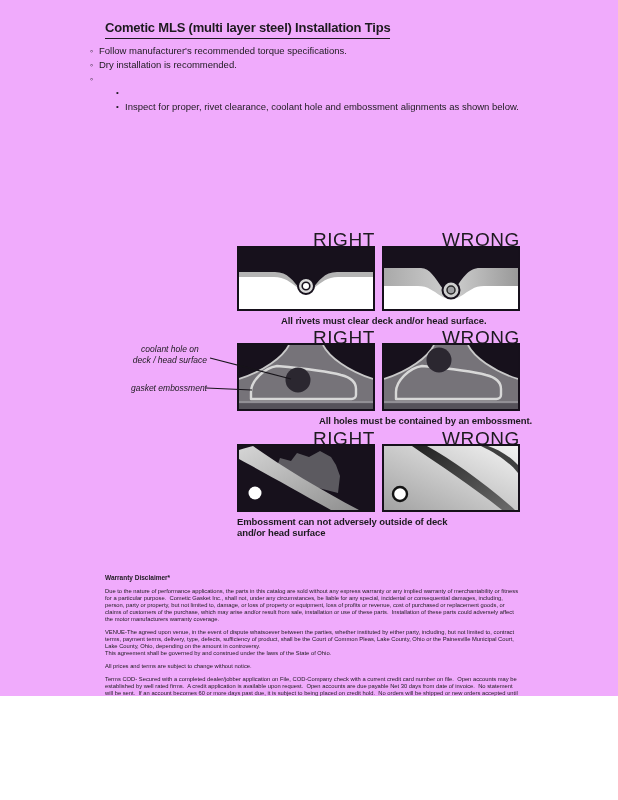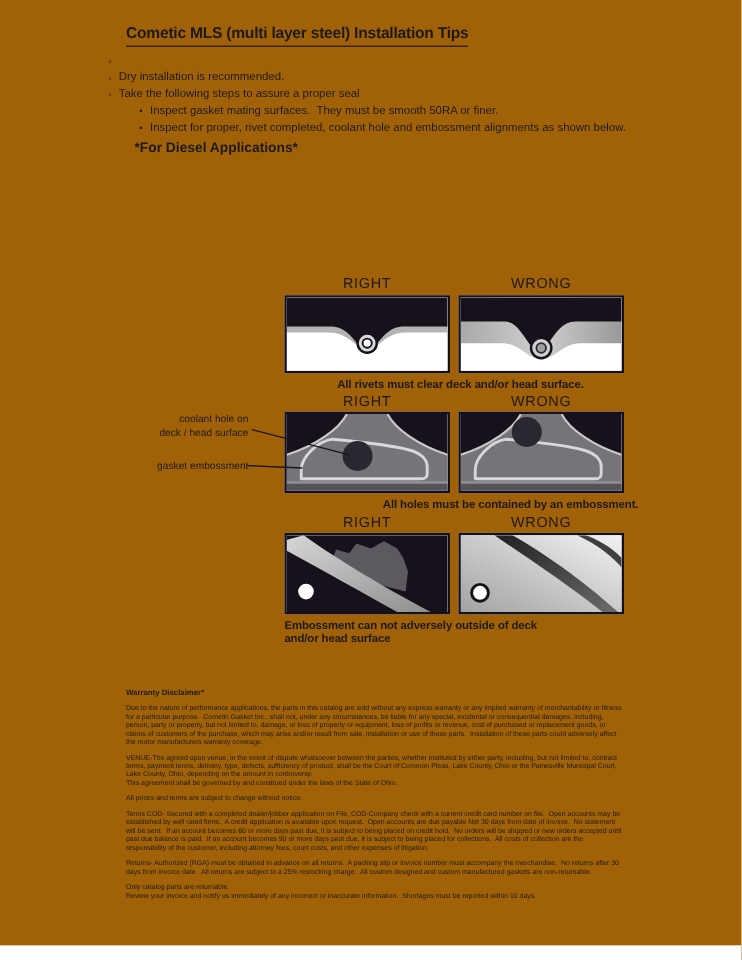--- a/index.html
+++ b/index.html
@@ -1,90 +1,88 @@
 <!DOCTYPE html>
 <html><head>
 <meta charset="utf-8">
 <style>
   html,body { margin:0; padding:0; background:#ffffff; }
   .page {
-    position:relative; width:618px; height:788px; background:#a16207;
+    position:relative; width:618px; height:696px; background:#f0abfc;
     font-family:"Liberation Sans", sans-serif; color:#1d1a1f; overflow:hidden;
   }
   .title {
     position:absolute; left:105px; top:20px; font-size:13px; font-weight:bold;
     letter-spacing:-0.2px; border-bottom:1.6px solid #1d1a1f; padding-bottom:2.5px;
     white-space:nowrap;
   }
   .bullets { position:absolute; left:90px; top:44px; font-size:9.5px; line-height:14px; }
   .bullets .row { display:flex; white-space:pre-wrap; }
   .bullets .row .g { width:9px; flex:0 0 9px; font-size:9px; }
   .bullets .row.sub { margin-left:26px; }
   .bullets .row.sub .g { font-size:8px; }
 
   .diesel { position:absolute; left:112px; top:118px; width:420px; }
   .d-head { font-size:11.5px; font-weight:bold; margin:0 0 9px 0; }
   .diesel p { font-size:9.5px; line-height:13px; margin:0 0 11px 0; white-space:pre-line; }
 
   .fig { position:absolute; left:0; width:618px; }
-  .fig-label { position:absolute; top:0; font-size:12px; letter-spacing:0.6px; text-align:center; width:138px; }
+  .fig-label { position:absolute; top:0; font-size:19px; letter-spacing:0.6px; text-align:right; width:138px; }
   .fig-label.r { left:237px; } .fig-label.w { left:382px; }
   .panel { position:absolute; width:138px; border:2px solid #16101b; box-sizing:border-box; background:#fff; }
   .panel svg { display:block; width:100%; height:100%; }
   .fig1 { top:229px; } .fig1 .panel { top:17px; height:65px; }
   .fig2 { top:327px; } .fig2 .panel { top:16px; height:68px; }
   .fig3 { top:428px; } .fig3 .panel { top:16px; height:68px; }
   .panel.p1 { left:237px; } .panel.p2 { left:382px; }
   .caption { position:absolute; font-size:9.5px; font-weight:bold; letter-spacing:-0.1px;
              white-space:pre-line; line-height:11px; }
   .fig1 .caption { left:237px; top:86px;margin-left:44px; }
   .fig2 .caption { left:249px; top:88px; width:283px; text-align:right; }
   .fig3 .caption { left:237px; top:88px; }
-  .callout { position:absolute; right:411px; text-align:right; font-size:8.5px;
-             line-height:10.5px; white-space:pre-line; }
+  .callout { position:absolute; right:411px; text-align:center; font-size:8.5px;
+             line-height:10.5px; white-space:pre-line;font-style:italic; }
   .callout.c1 { top:17px; } .callout.c2 { top:56px; }
   .leaders { position:absolute; left:0; top:0; width:618px; height:90px; pointer-events:none; }
 
   .warranty { position:absolute; left:105px; top:574px; width:414px; }
   .w-head { font-size:6.5px; font-weight:bold; margin:0 0 7px 0; }
   .warranty p { font-size:5.8px; line-height:7px; margin:0 0 6px 0; white-space:pre-wrap; }
 
   .page-code { position:absolute; left:390px; top:758px; font-size:12.5px; letter-spacing:0.3px; color:#2a2628;margin-top:34px; }
 </style>
 </head>
 <body>
 
 <div class="page">
 
   <div class="title">Cometic MLS (multi layer steel) Installation Tips</div>
 
   <div class="bullets">
     <div class="row">
       <span class="g">◦</span>
+      <span class="t">Follow manufacturer's recommended torque specifications.</span>
     </div>
     <div class="row">
       <span class="g">◦</span>
       <span class="t">Dry installation is recommended.</span>
     </div>
     <div class="row">
       <span class="g">◦</span>
-      <span class="t">Take the following steps to assure a proper seal</span>
     </div>
     <div class="row sub">
       <span class="g">•</span>
-      <span class="t">Inspect gasket mating surfaces.  They must be smooth 50RA or finer.</span>
     </div>
     <div class="row sub">
       <span class="g">•</span>
-      <span class="t">Inspect for proper, rivet completed, coolant hole and embossment alignments as shown below.</span>
+      <span class="t">Inspect for proper, rivet clearance, coolant hole and embossment alignments as shown below.</span>
     </div>
   </div>
 
   <div class="diesel">
-    <div class="d-head">*For Diesel Applications*</div>
   </div>
 
   <div class="fig fig1">
     <div class="fig-label r">RIGHT</div>
     <div class="fig-label w">WRONG</div>
     <div class="panel p1">
       <svg viewBox="0 0 134 61" preserveAspectRatio="none">
         <rect width="134" height="61" fill="#ffffff"></rect>
         <path d="M0,0 H134 V29 H99 C88,29 83,34 75,40 C70,43.5 64,43.5 59,40 C51,34 46,29 35,29 H0 Z" fill="#b4b4b4"></path>
         <path d="M0,0 H134 V24 H98 C85,24 80,33 72,42 C68,47 66,47 62,42 C54,33 49,24 36,24 H0 Z" fill="#17111c"></path>

